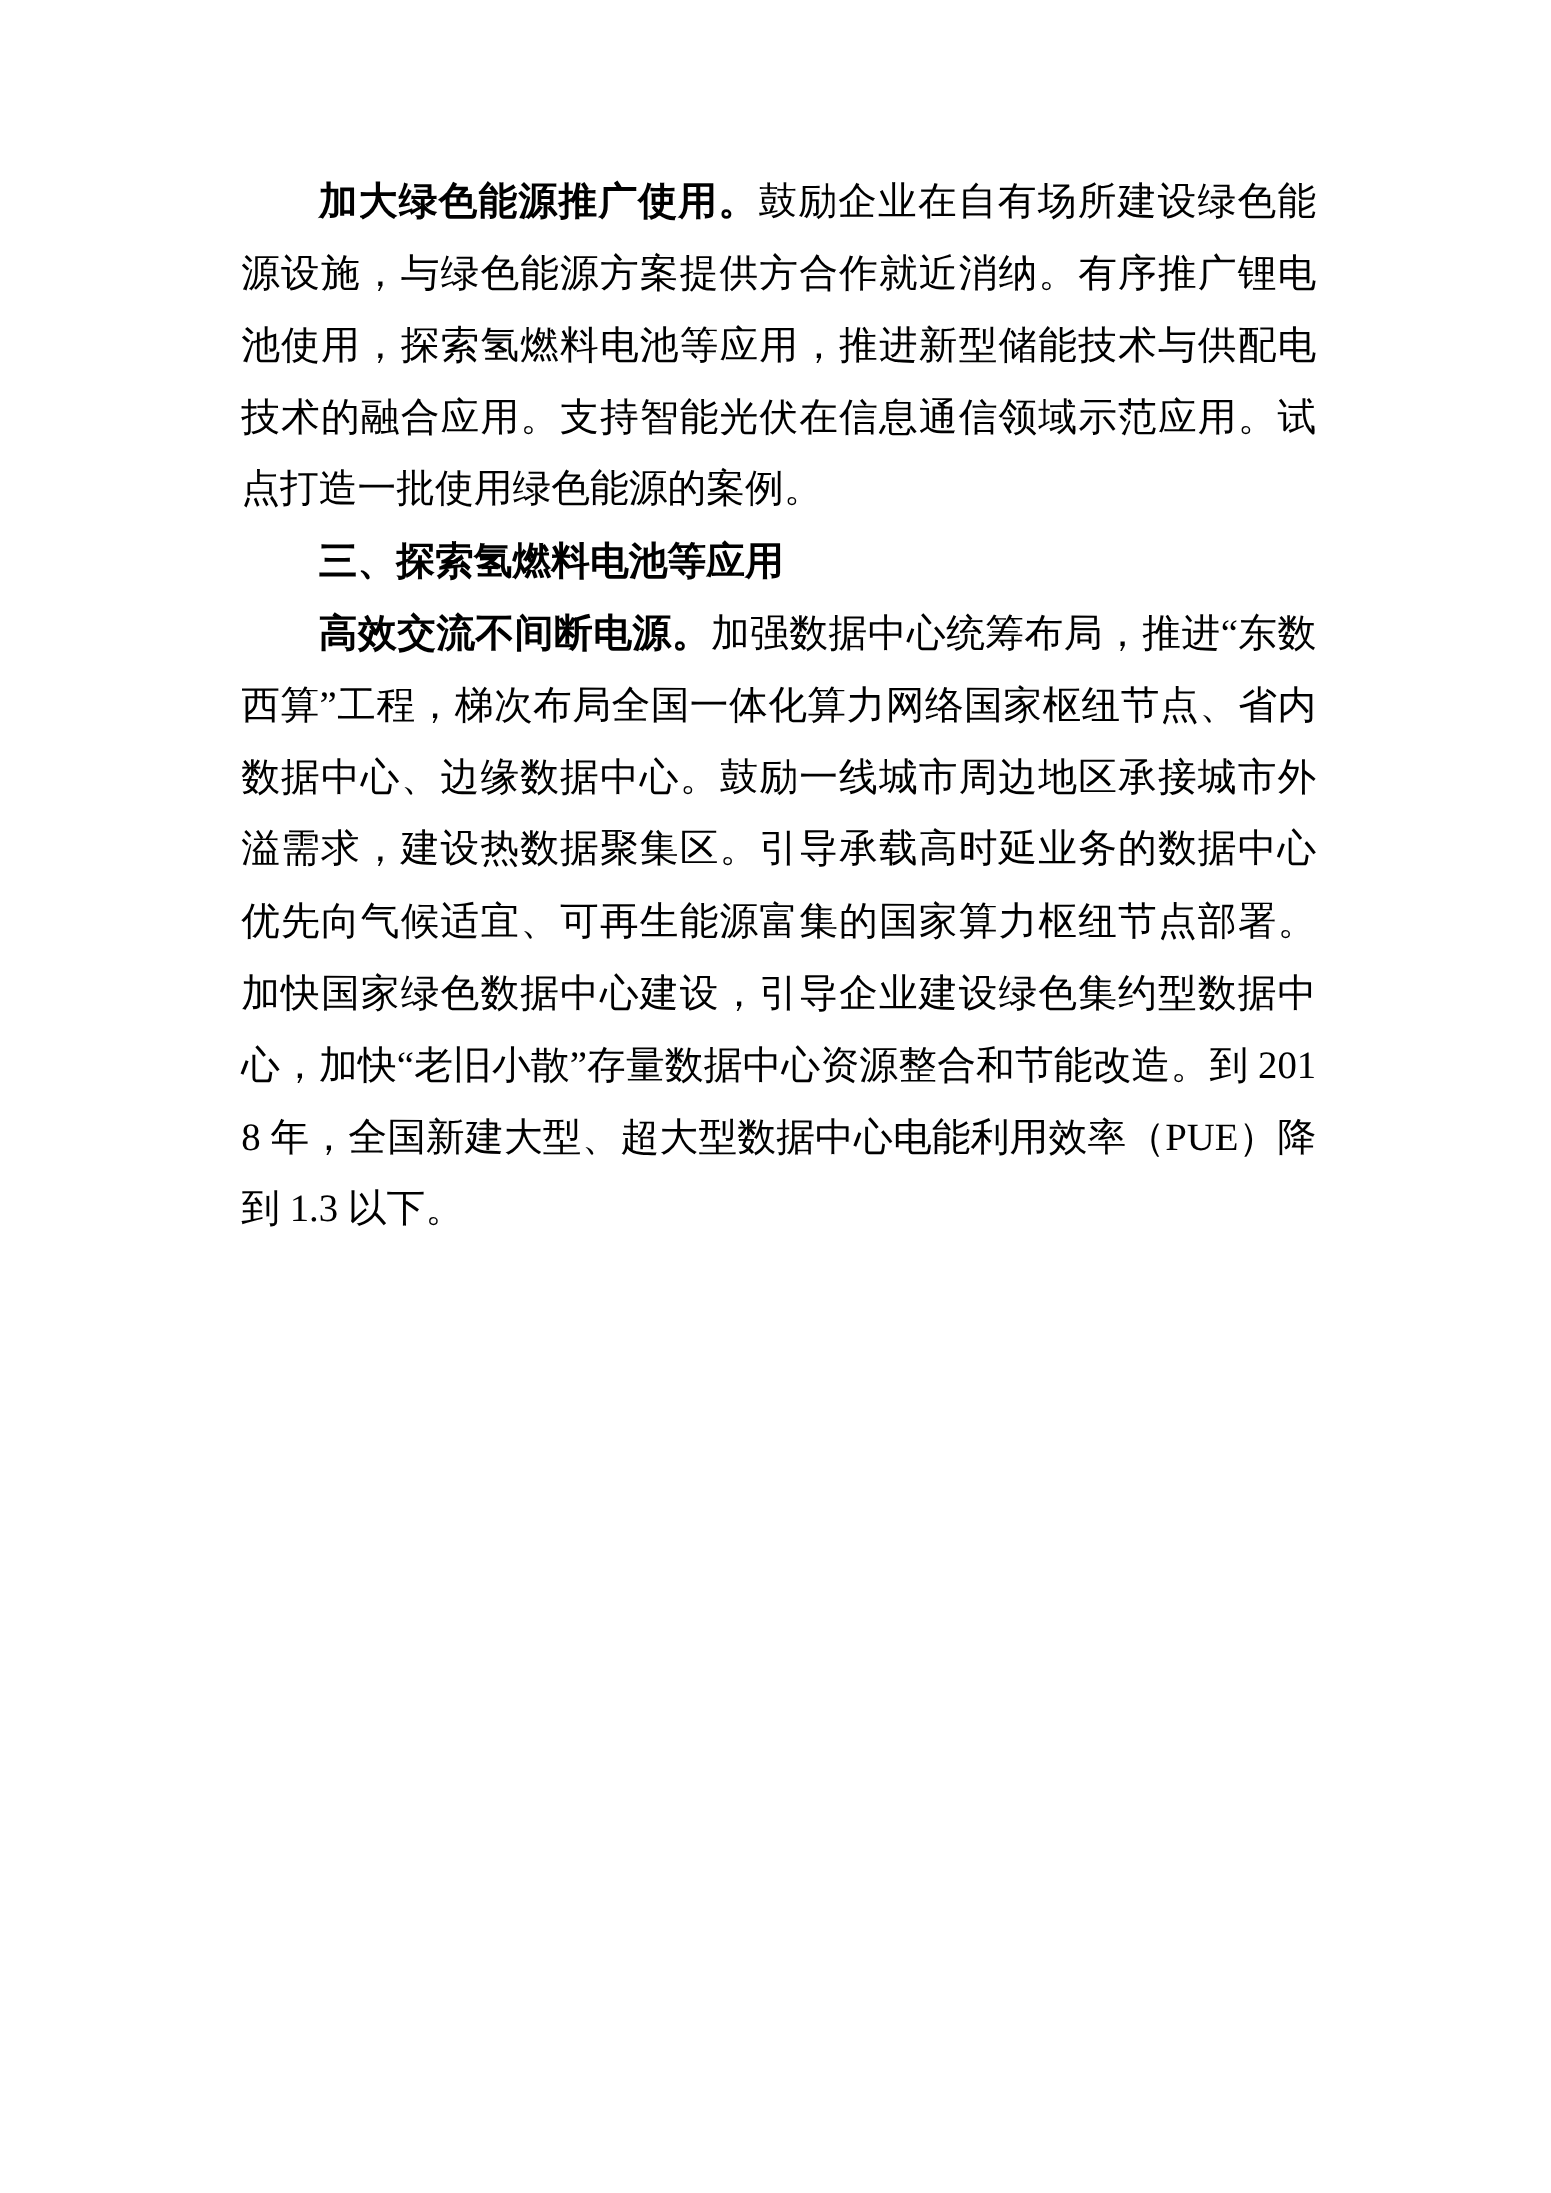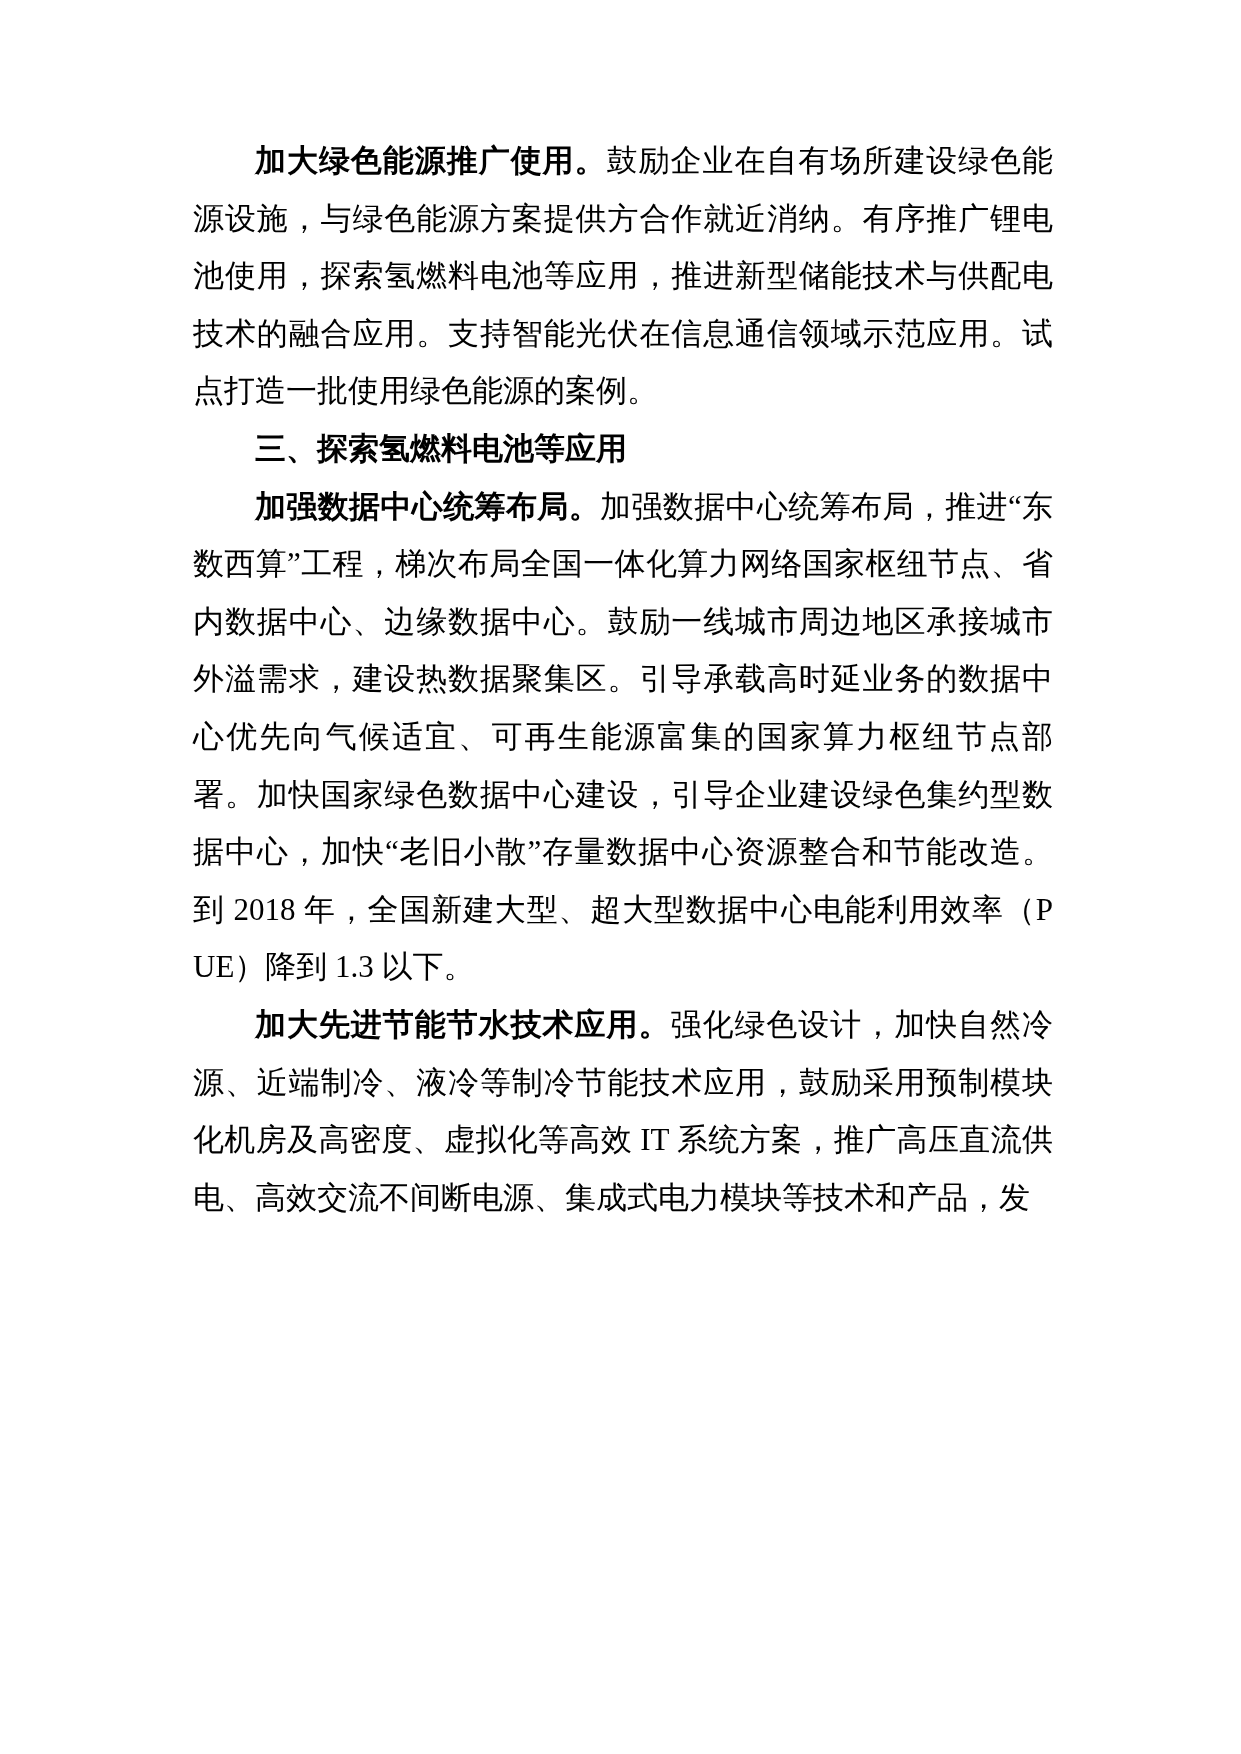--- a/index.html
+++ b/index.html
@@ -52,20 +52,19 @@
 
 <div class="page">
   <div class="content">
 
     <p class="doc"><span class="hei">加大绿色能源推广使用。</span><span>鼓励企业在自有场所建设绿色能源设施，与绿色能源方案提供方合作就近消纳。有序推广锂电池使用，探索氢燃料电池等应用，推进新型储能技术与供配电技术的融合应用。支持智能光伏在信息通信领域示范应用。试点打造一批使用绿色能源的案例。</span></p>
 
     <p class="doc hei">三、探索氢燃料电池等应用</p>
 
 
 
-    <p class="doc"><span class="hei">加强数据中心统筹布局。</span><span>加强数据中心统筹布局，推进“东数西算”工程，梯次布局全国一体化算力网络国家枢纽节点、省内数据中心、边缘数据中心。鼓励一线城市周边地区承接城市外溢需求，建设热数据聚集区。引导承载高时延业务的数据中心优先向气候适宜、可再生能源富集的国家算力枢纽节点部署。加快国家绿色数据中心建设，引导企业建设绿色集约型数据中心，加快“老旧小散”存量数据中心资源整合和节能改造。到 2018 年，全国新建大型、超大型数据中心电能利用效率（PUE）降到 1.3 以下。</span></p>
+    <p class="doc"><span class="hei">高效交流不间断电源。</span><span>加强数据中心统筹布局，推进“东数西算”工程，梯次布局全国一体化算力网络国家枢纽节点、省内数据中心、边缘数据中心。鼓励一线城市周边地区承接城市外溢需求，建设热数据聚集区。引导承载高时延业务的数据中心优先向气候适宜、可再生能源富集的国家算力枢纽节点部署。加快国家绿色数据中心建设，引导企业建设绿色集约型数据中心，加快“老旧小散”存量数据中心资源整合和节能改造。到 2018 年，全国新建大型、超大型数据中心电能利用效率（PUE）降到 1.3 以下。</span></p>
 
-    <p class="doc"><span class="hei">加大先进节能节水技术应用。</span><span>强化绿色设计，加快自然冷源、近端制冷、液冷等制冷节能技术应用，鼓励采用预制模块化机房及高密度、虚拟化等高效 IT 系统方案，推广高压直流供电、高效交流不间断电源、集成式电力模块等技术和产品，发</span></p>
 
   </div>
 
   <div class="page-number">6</div>
 </div>
 
 </body></html>

